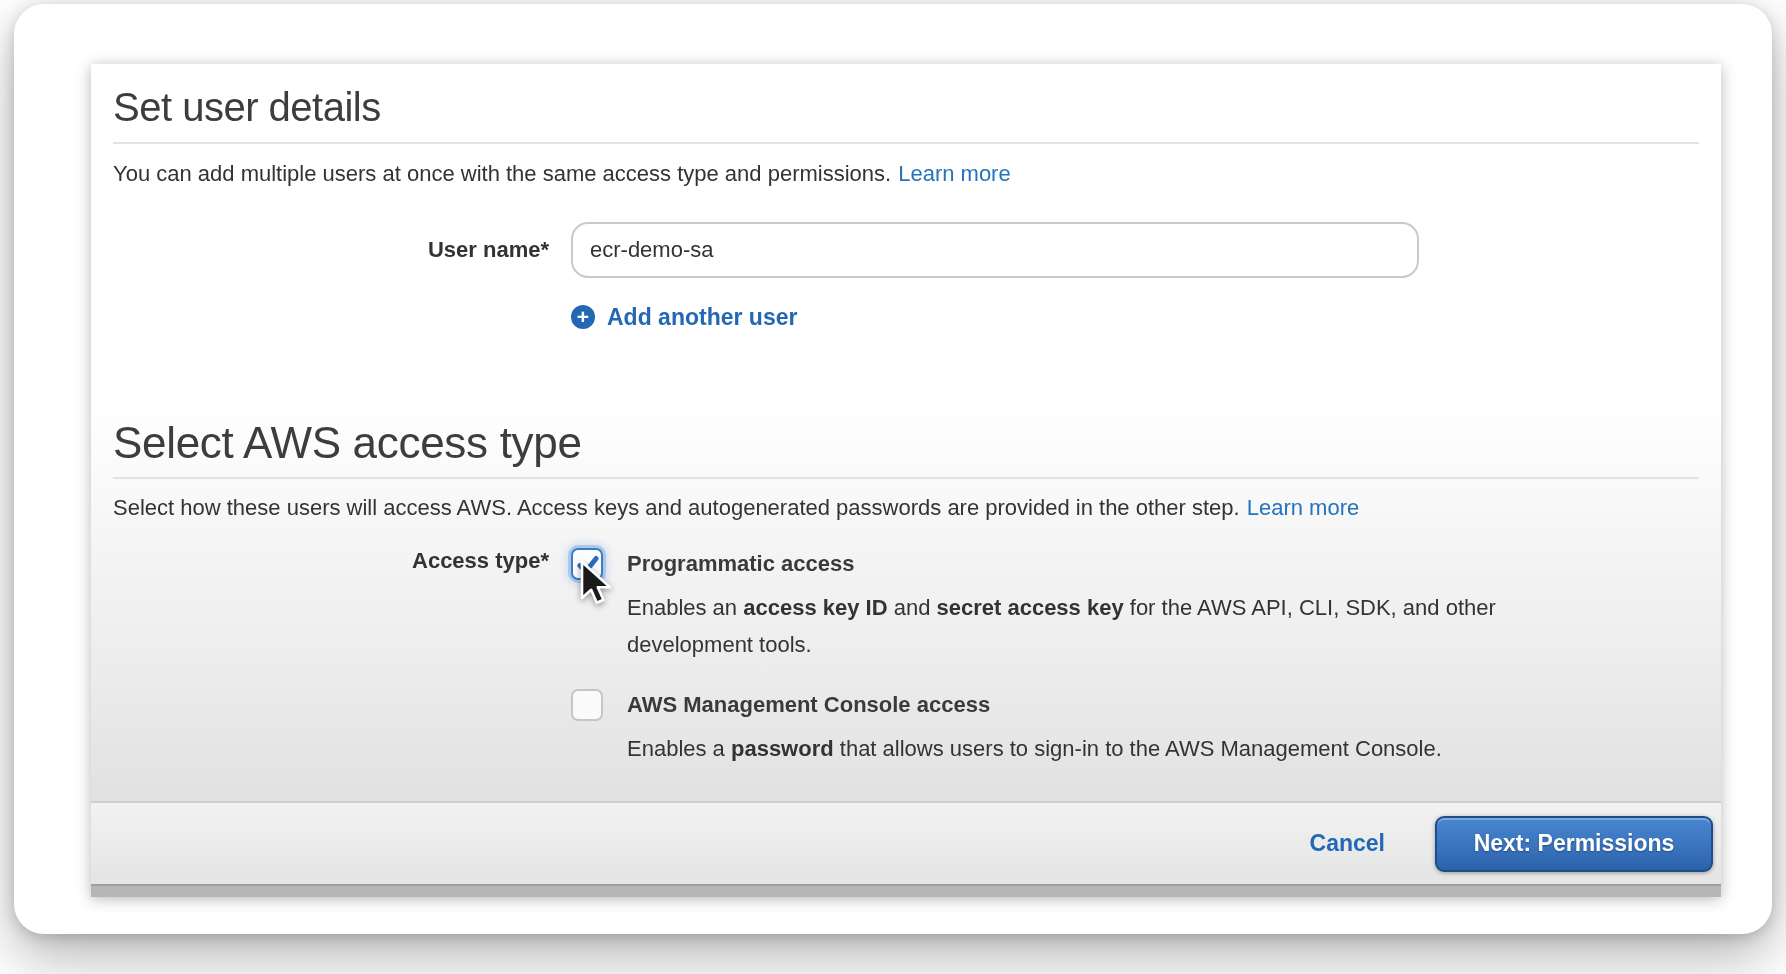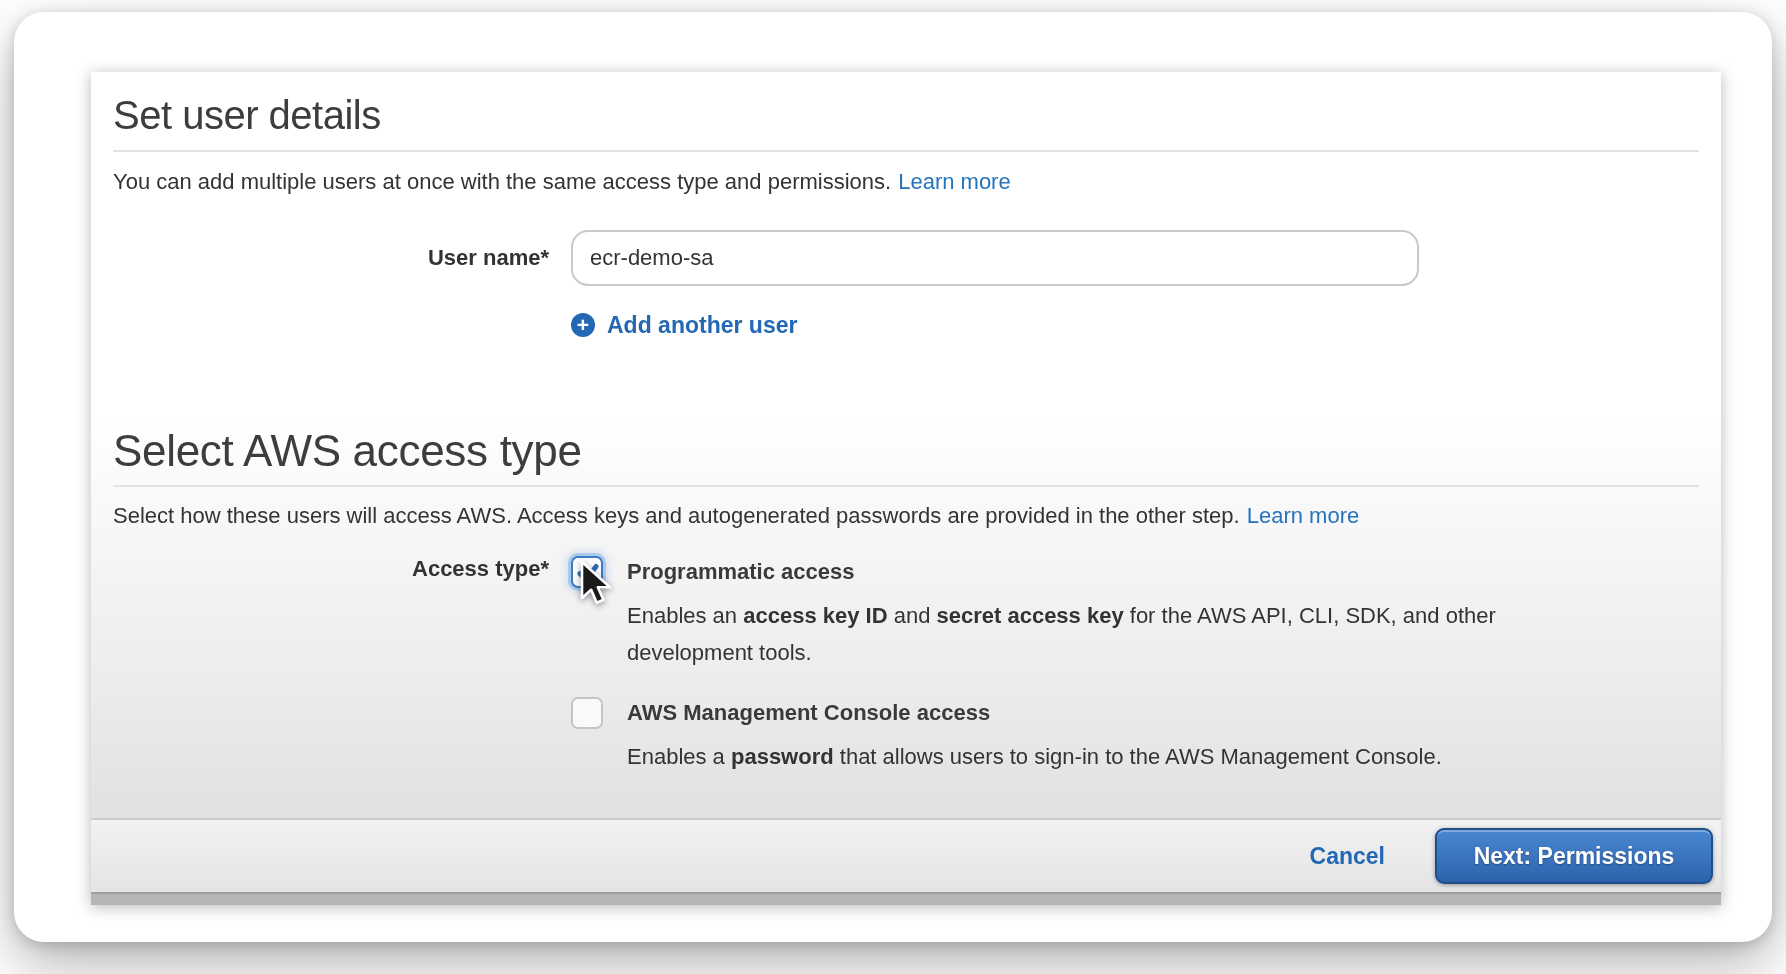--- a/index.html
+++ b/index.html
@@ -8,21 +8,21 @@
     width:1786px; height:974px;
     background:#ffffff;
     position:relative;
     overflow:hidden;
     font-family:"Liberation Sans","DejaVu Sans",sans-serif;
     color:#333;
   }
 
   
   .shot-frame {
-    position:absolute; left:14px; top:12px;
+    position:absolute; left:14px; top:4px;
     width:1758px; height:930px;
     border-radius:30px;
     background:#ffffff;
     box-shadow:0 22px 55px rgba(0,0,0,.30), 0 3px 14px rgba(0,0,0,.17);
   }
 
   
   .card {
     position:absolute; left:77px; top:60px;
     width:1630px; height:833px;
@@ -109,21 +109,21 @@
   .option-title {
     font-size:22px; font-weight:bold; color:#3a3a3a; line-height:36px;
   }
   .option-desc {
     font-size:22px; color:#333; line-height:37px;
     margin-top:7px; max-width:920px;
   }
   .b { font-weight:bold; }
 
   .footer {
-    height:74px; flex:none;
+    height:83px; flex:none;
     background:linear-gradient(180deg,#f2f2f2,#e4e4e4);
     border-top:2px solid #cdcdcd;
     display:flex; align-items:center; justify-content:flex-end;
     padding-right:8px;
   }
   .cancel-link {
     font-size:23px; font-weight:bold; color:var(--action,#2268b4);
     margin-right:50px; cursor:pointer;
   }
   .next-btn {

